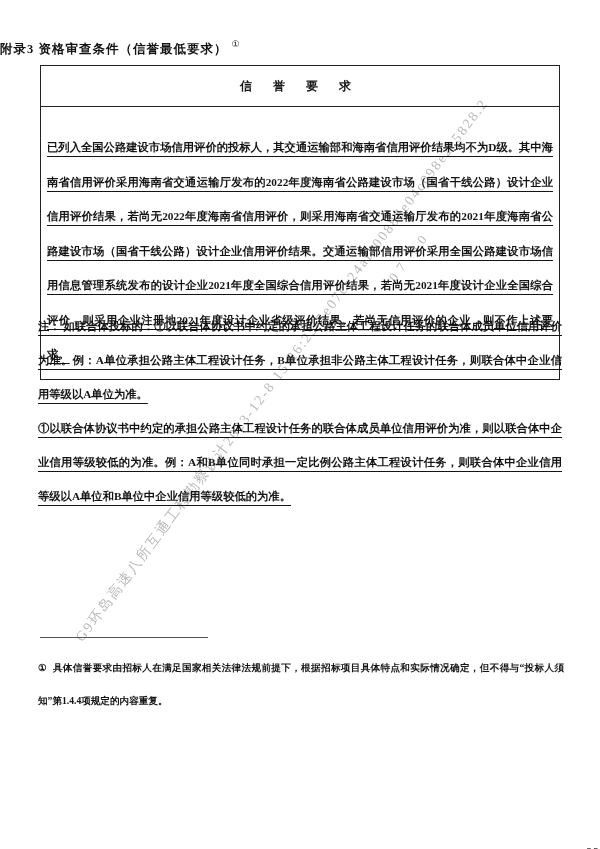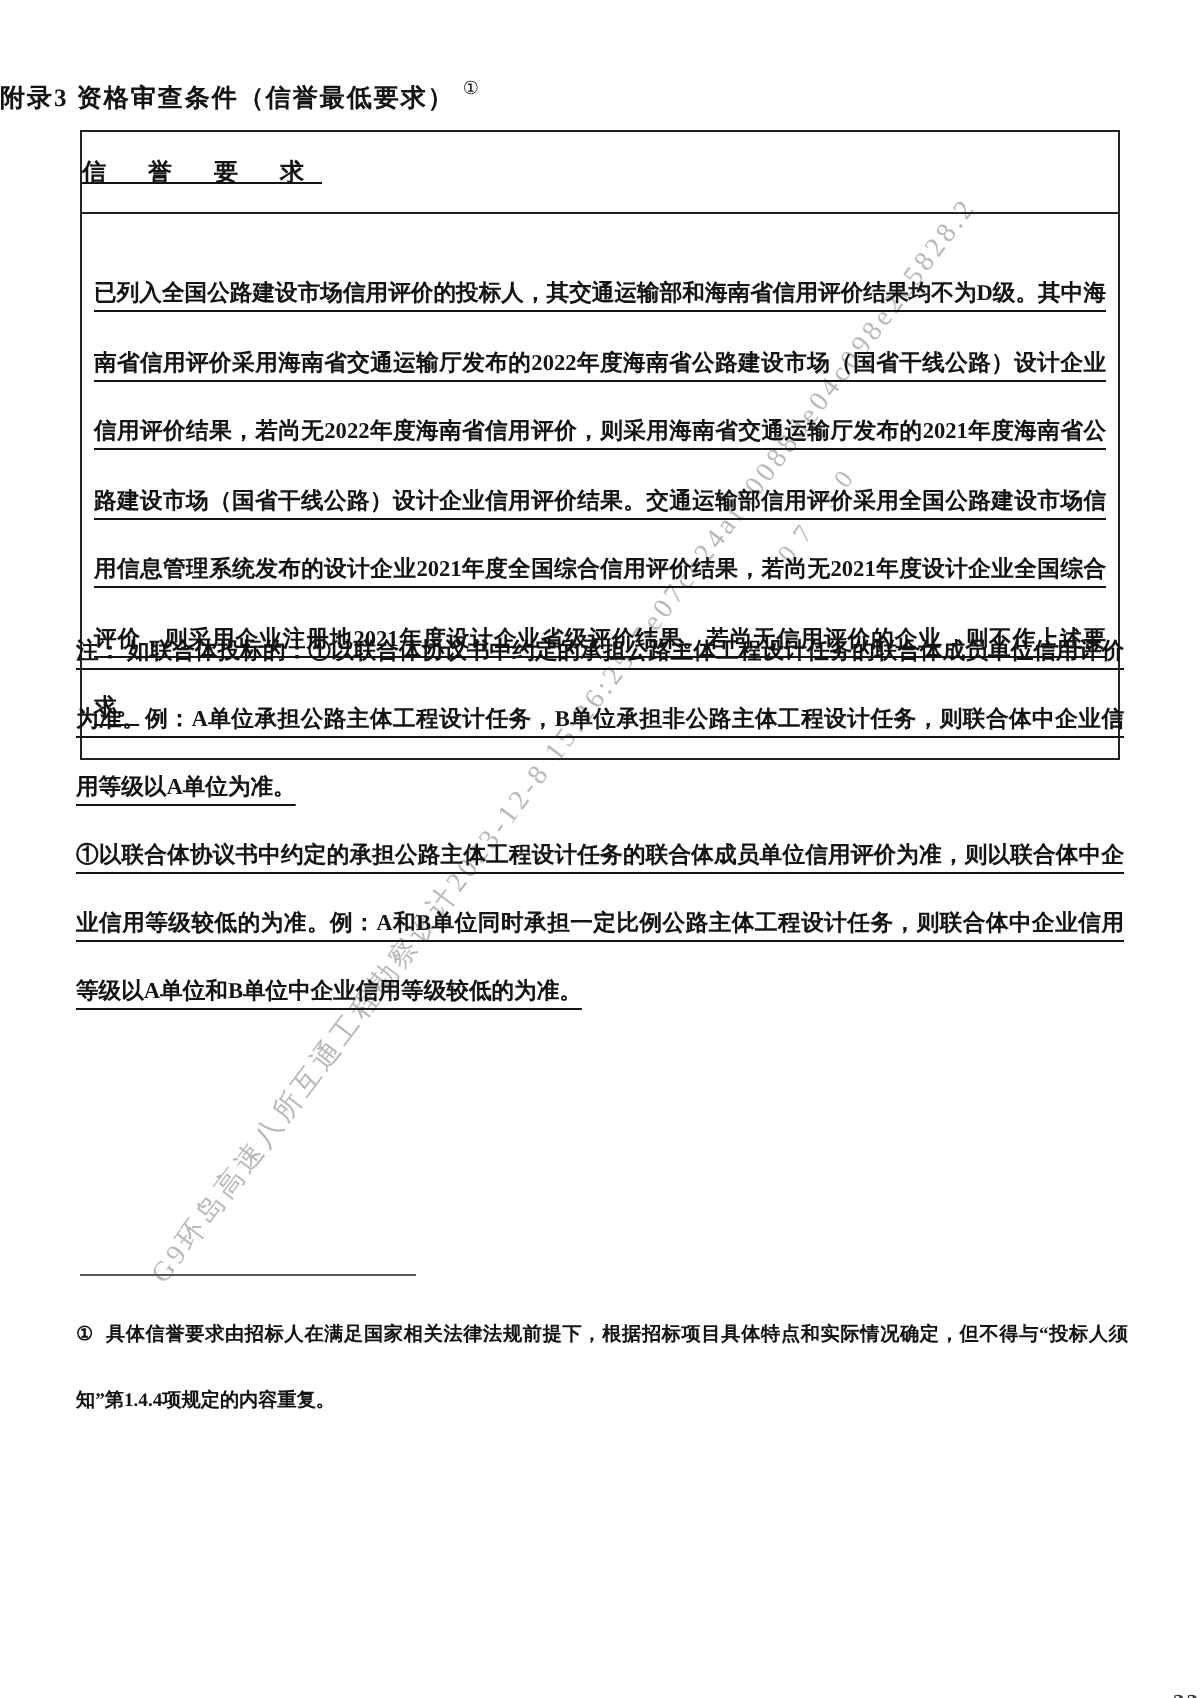--- a/index.html
+++ b/index.html
@@ -50,24 +50,23 @@
     width:520px;
     border-collapse:collapse;
   }
   .reqtable th,.reqtable td{
     border:1.6px solid #222222;
   }
   .reqtable th{
     height:40px;
     font-size:12px;
     font-weight:bold;
-    text-align:left;
+    text-align:center;
     letter-spacing:9px;
     padding:0;
-    text-decoration:underline;
   }
   .reqtable td{padding:23px 6px 7px 6px;}
   .reqtable td p{
     margin:0;
     font-size:11.3px;
     line-height:34.5px;
     text-align:justify;
     text-decoration:underline;
     text-underline-offset:5px;
     text-decoration-thickness:1.3px;

